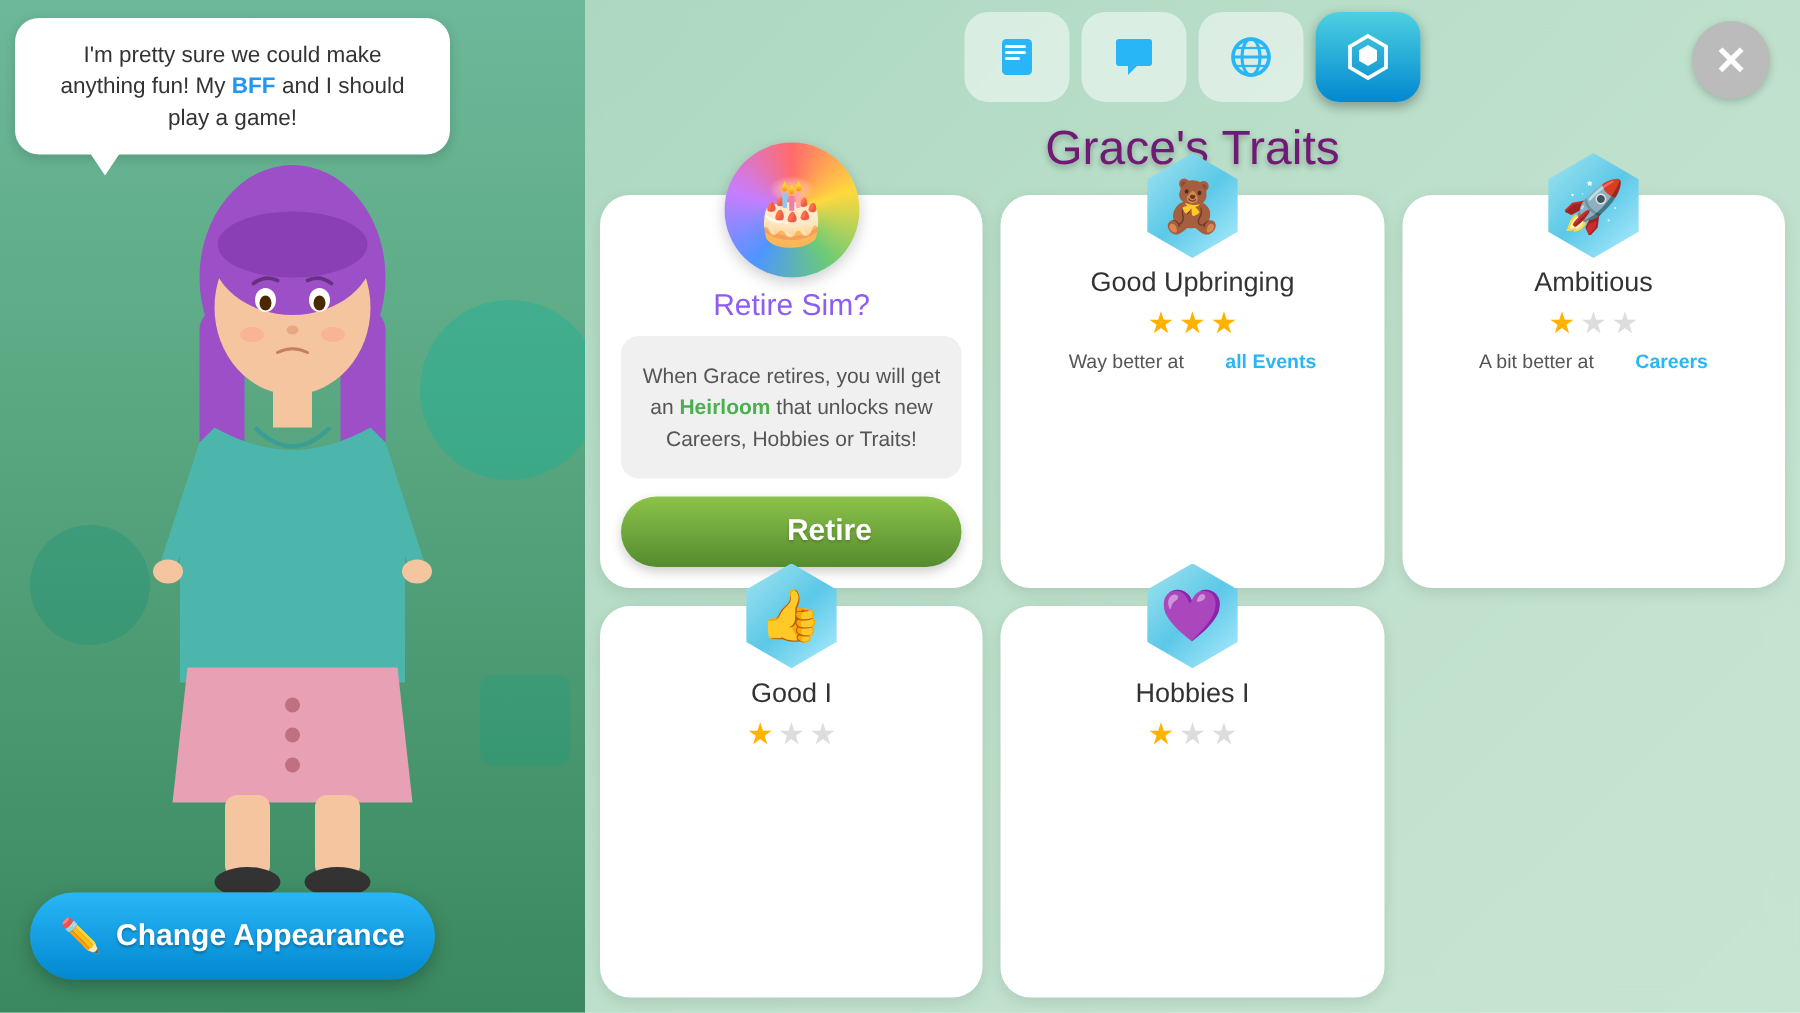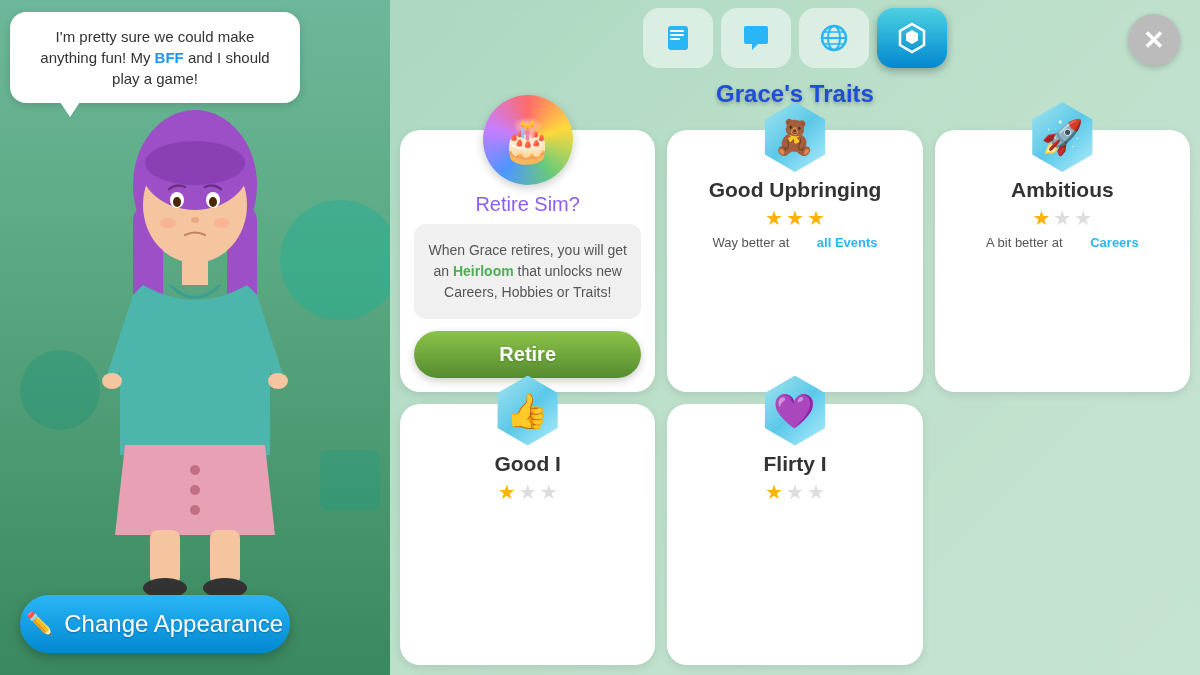--- a/index.html
+++ b/index.html
@@ -97,22 +97,22 @@
       gap: 10px;
       cursor: pointer;
       box-shadow: 0 4px 12px rgba(0,0,0,0.25);
       border: none;
     }
     .change-appearance-btn .btn-icon {
       font-size: 22px;
     }
     .change-appearance-btn .btn-text {
       color: white;
-      font-size: 24px;
-      font-weight: normal;
+      font-size: 20px;
+      font-weight: bold;
       text-shadow: 0 1px 2px rgba(0,0,0,0.3);
     }
 
     
     .right-panel {
       position: absolute;
       left: 390px; top: 0;
       width: 810px;
       height: 675px;
       background: rgba(200, 230, 215, 0.7);
@@ -163,23 +163,23 @@
       font-weight: bold;
       box-shadow: 0 2px 6px rgba(0,0,0,0.2);
     }
 
     
     .panel-title {
       position: absolute;
       top: 80px;
       left: 50%;
       transform: translateX(-50%);
-      font-size: 24px;
-      font-weight: bold;
-      color: #1d4ed8;
+      font-size: 32px;
+      font-weight: normal;
+      color: #701a75;
       text-shadow: 0 2px 4px rgba(0,0,0,0.3);
       white-space: nowrap;
     }
 
     
     .cards-area {
       position: absolute;
       top: 130px;
       left: 10px;
       right: 10px;
@@ -241,22 +241,22 @@
       border-radius: 50%;
       background: conic-gradient(#ff6b6b, #ffd93d, #6bcb77, #4d96ff, #c77dff, #ff6b6b);
       display: flex;
       align-items: center;
       justify-content: center;
       font-size: 42px;
       box-shadow: 0 3px 10px rgba(0,0,0,0.2);
     }
 
     .trait-name {
-      font-size: 21px;
-      font-weight: bold;
+      font-size: 18px;
+      font-weight: normal;
       color: #333;
       margin-top: 6px;
       text-align: center;
     }
 
     .retire-name {
       font-size: 20px;
       font-weight: normal;
       color: #8b5cf6;
       margin-top: 8px;
@@ -306,21 +306,21 @@
       border-radius: 30px;
       padding: 12px 60px;
       color: white;
       font-size: 20px;
       font-weight: bold;
       cursor: pointer;
       box-shadow: 0 3px 8px rgba(0,0,0,0.2);
       border: none;
       text-shadow: 0 1px 2px rgba(0,0,0,0.2);
       width: 100%;
-      text-align: center;
+      text-align: right;
     }
 
     
     .character-svg-container {
       position: absolute;
       bottom: 80px;
       left: 0;
       width: 390px;
       height: 580px;
       display: flex;
@@ -498,21 +498,21 @@
         <span class="star-filled">★</span>
         <span class="star-empty">★</span>
         <span class="star-empty">★</span>
       </div>
     </div>
 
     <div class="trait-card">
       <div class="trait-icon-wrap">
         <div class="trait-icon-hex">💜</div>
       </div>
-      <div class="trait-name">Flirty I</div>
+      <div class="trait-name">Hobbies I</div>
       <div class="stars">
         <span class="star-filled">★</span>
         <span class="star-empty">★</span>
         <span class="star-empty">★</span>
       </div>
     </div>
 
   </div>
 </div>
 

